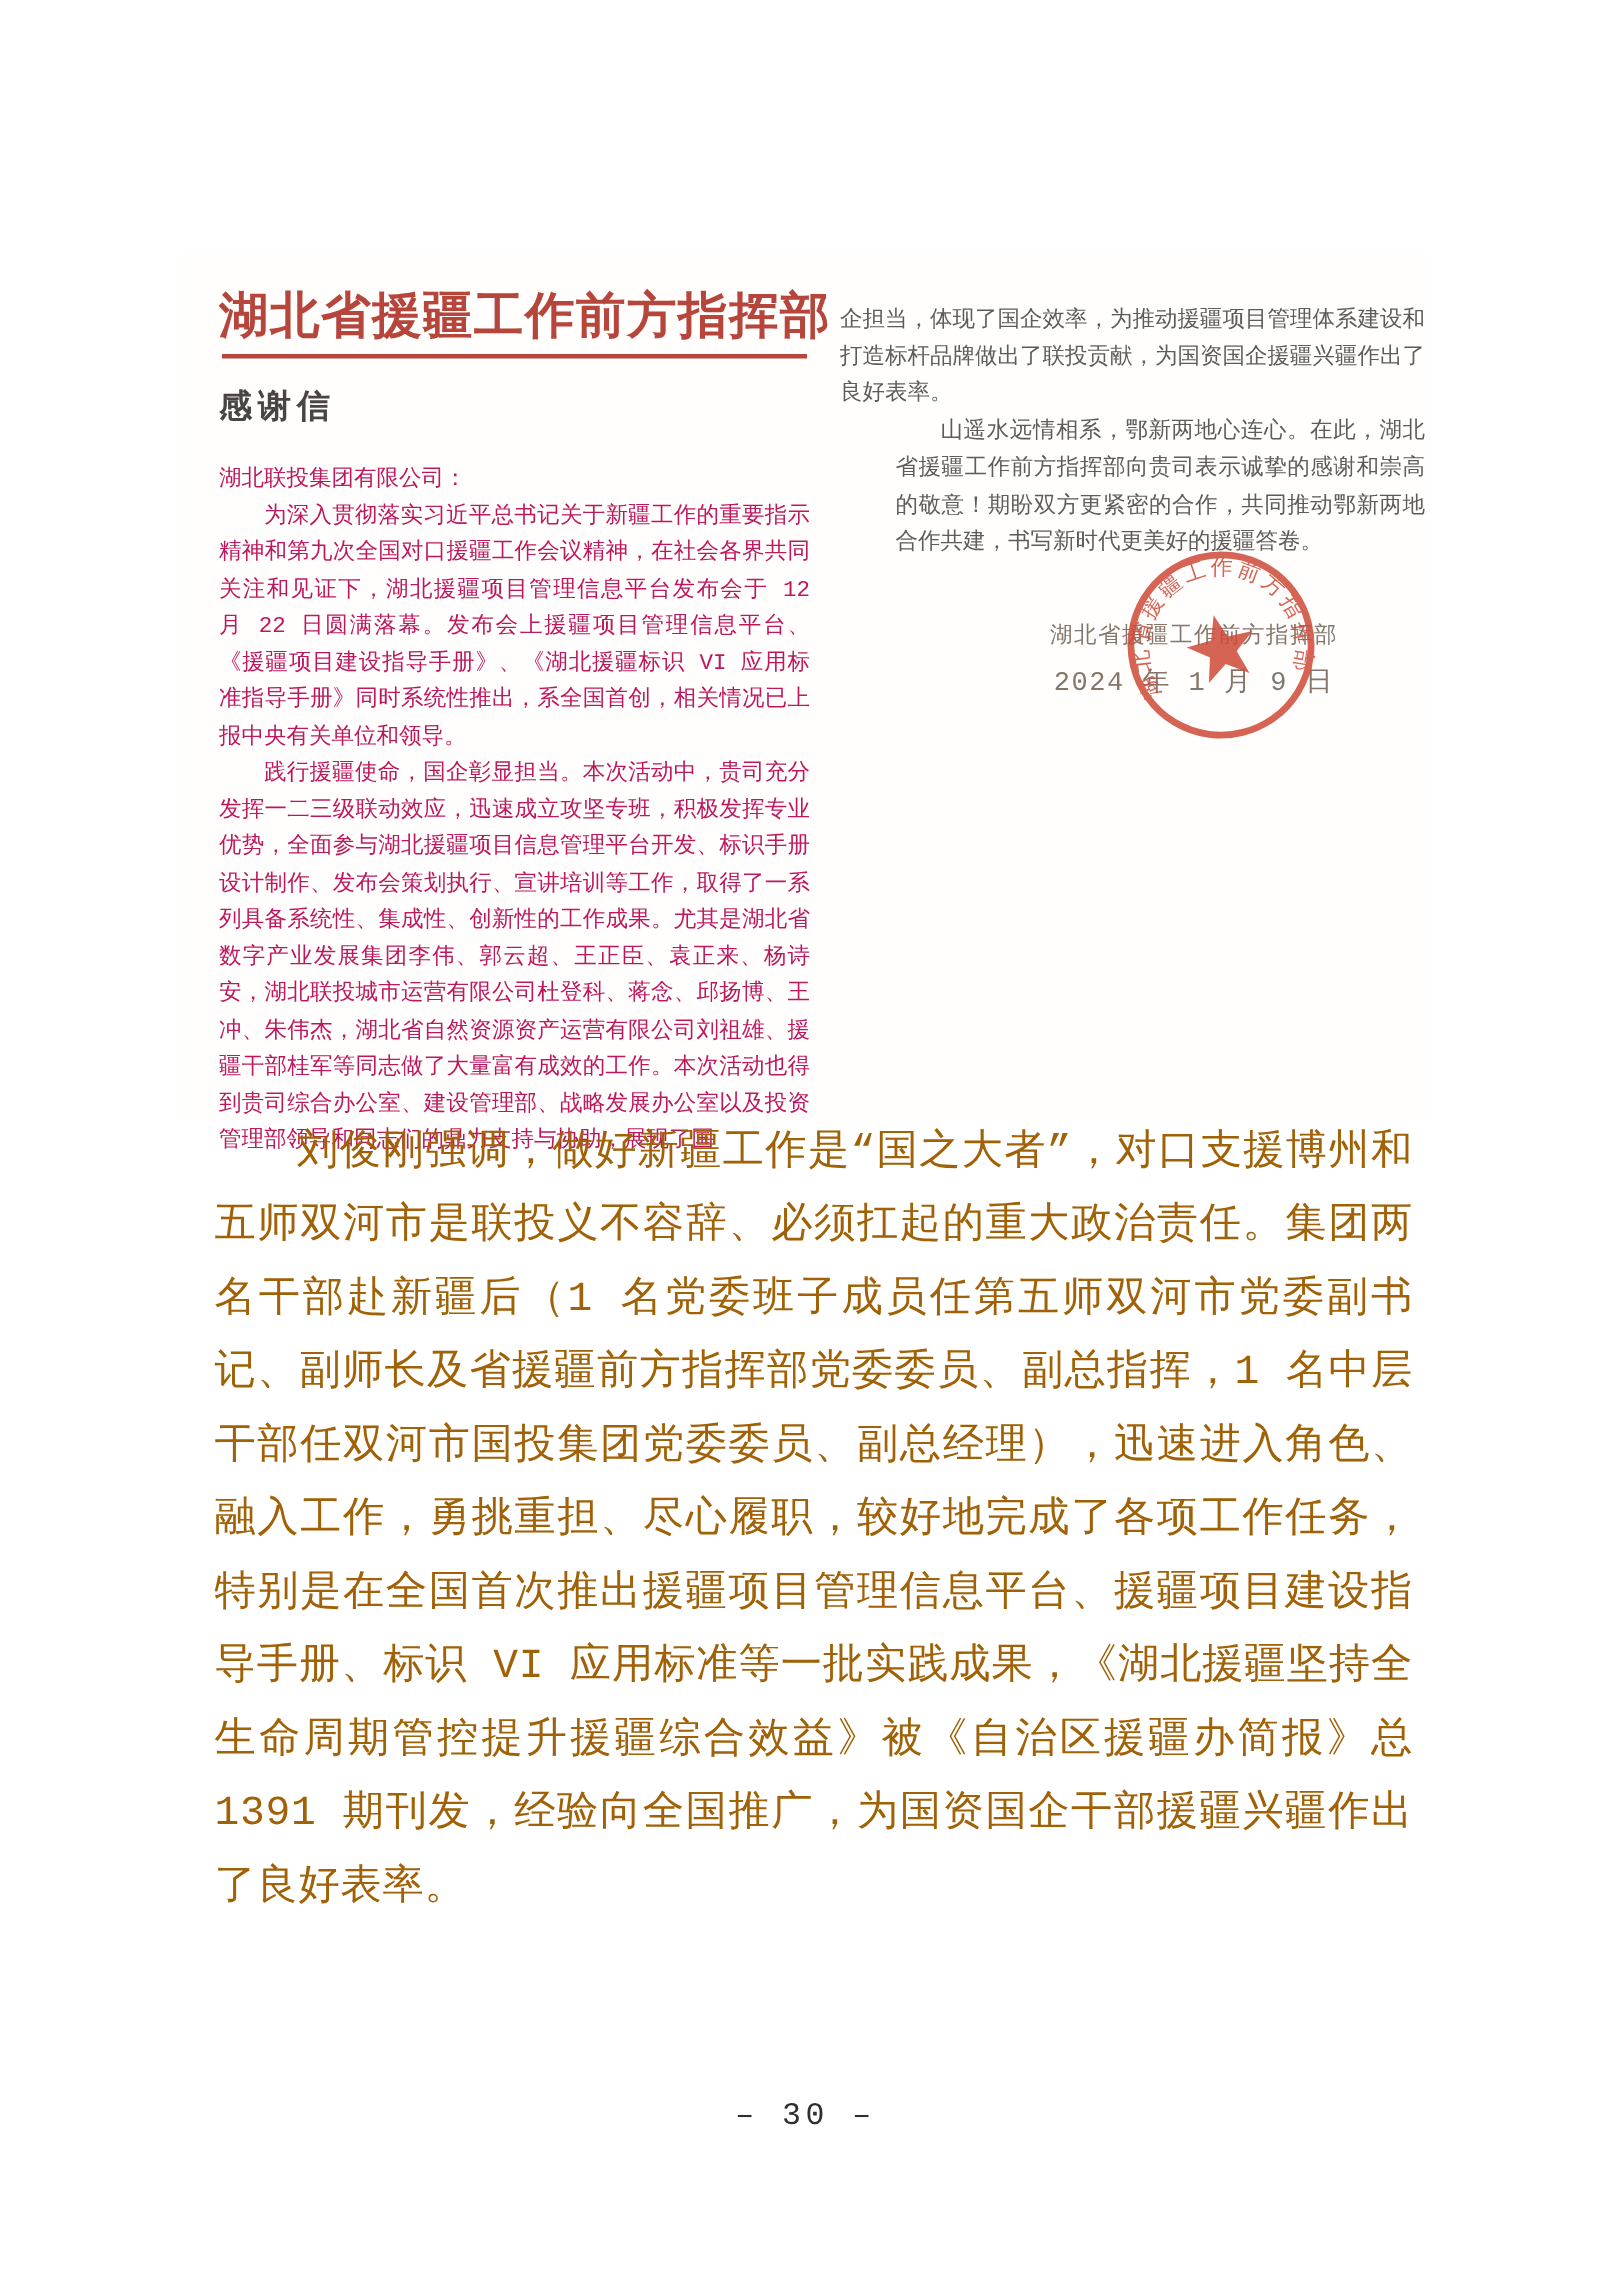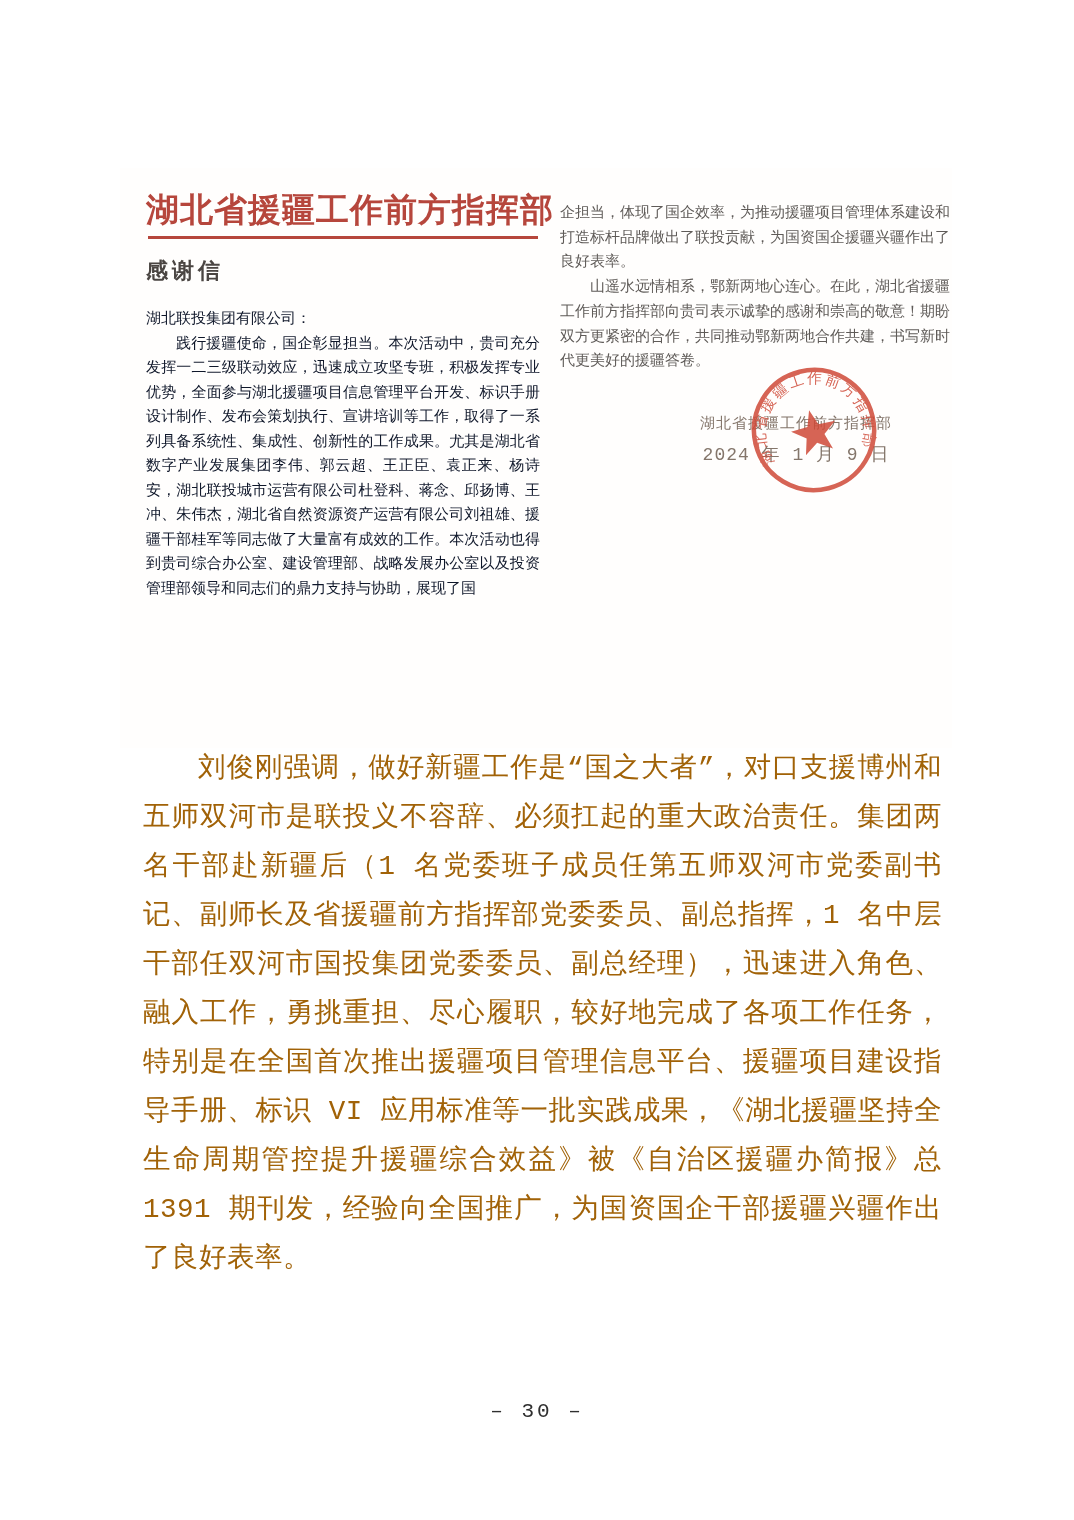--- a/index.html
+++ b/index.html
@@ -14,30 +14,30 @@
     position: absolute; left: 0; top: 20px; width: 100%; text-align: center;
     font-size: 33px; font-weight: bold; color: #b6463c; letter-spacing: 1px; white-space: nowrap;
   }
   .title-rule { position: absolute; left: 2px; top: 68px; width: 390px; height: 3px; background: #b6463c; }
   .doc-title {
     position: absolute; left: 0; top: 88px; width: 100%; 
     font-size: 22px; font-weight: bold; color: #4a4542; letter-spacing: 4px;
   }
   .letter-body {
     position: absolute; left: 0; top: 140px; width: 394px;
-    font-size: 15px; line-height: 24.5px; color: #0f172a; text-align: justify;
+    font-size: 15px; line-height: 24.5px; color: #be185d; text-align: justify;
   }
   .letter-body p { margin: 0; text-indent: 2em; }
   .letter-body p.salutation { text-indent: 0; }
   .scan-right {
     position: absolute; left: 440px; top: 34px; width: 390px;
     font-size: 15px; line-height: 24.7px; color: #5f5b58; text-align: justify;
   }
   .scan-right p { margin: 0; }
-  .scan-right p.indent { text-indent: 2em; }
+  .scan-right p.indent { text-indent: 2em; margin-left: 37px; }
   .signature {
     position: absolute; left: 538px; top: 246px; width: 276px; text-align: center;
     color: #84766b; z-index: 1;
   }
   .sig-org { font-size: 15px; letter-spacing: 1px; }
   .sig-date { font-size: 18px; margin-top: 9px; letter-spacing: 1px; }
   .seal {
     position: absolute; left: 626px; top: 194px; width: 136px; height: 136px;
     z-index: 2; transform: rotate(-14deg); opacity: 0.85;
   }
@@ -59,20 +59,21 @@
 <div class="page">
 
   <div class="scan">
 
     <div class="scan-left">
       <div class="org-title">湖北省援疆工作前方指挥部</div>
       <div class="title-rule"></div>
       <div class="doc-title">感谢信</div>
       <div class="letter-body">
         <p class="salutation">湖北联投集团有限公司：</p>
+        <p>为深入贯彻落实习近平总书记关于新疆工作的重要指示精神和第九次全国对口援疆工作会议精神，在社会各界共同关注和见证下，湖北援疆项目管理信息平台发布会于 12 月 22 日圆满落幕。发布会上援疆项目管理信息平台、《援疆项目建设指导手册》、《湖北援疆标识 VI 应用标准指导手册》同时系统性推出，系全国首创，相关情况已上报中央有关单位和领导。</p>
         <p>践行援疆使命，国企彰显担当。本次活动中，贵司充分发挥一二三级联动效应，迅速成立攻坚专班，积极发挥专业优势，全面参与湖北援疆项目信息管理平台开发、标识手册设计制作、发布会策划执行、宣讲培训等工作，取得了一系列具备系统性、集成性、创新性的工作成果。尤其是湖北省数字产业发展集团李伟、郭云超、王正臣、袁正来、杨诗安，湖北联投城市运营有限公司杜登科、蒋念、邱扬博、王冲、朱伟杰，湖北省自然资源资产运营有限公司刘祖雄、援疆干部桂军等同志做了大量富有成效的工作。本次活动也得到贵司综合办公室、建设管理部、战略发展办公室以及投资管理部领导和同志们的鼎力支持与协助，展现了国</p>
       </div>
     </div>
 
     <div class="scan-right">
       <p>企担当，体现了国企效率，为推动援疆项目管理体系建设和打造标杆品牌做出了联投贡献，为国资国企援疆兴疆作出了良好表率。</p>
       <p class="indent">山遥水远情相系，鄂新两地心连心。在此，湖北省援疆工作前方指挥部向贵司表示诚挚的感谢和崇高的敬意！期盼双方更紧密的合作，共同推动鄂新两地合作共建，书写新时代更美好的援疆答卷。</p>
     </div>
 
     <div class="signature">

